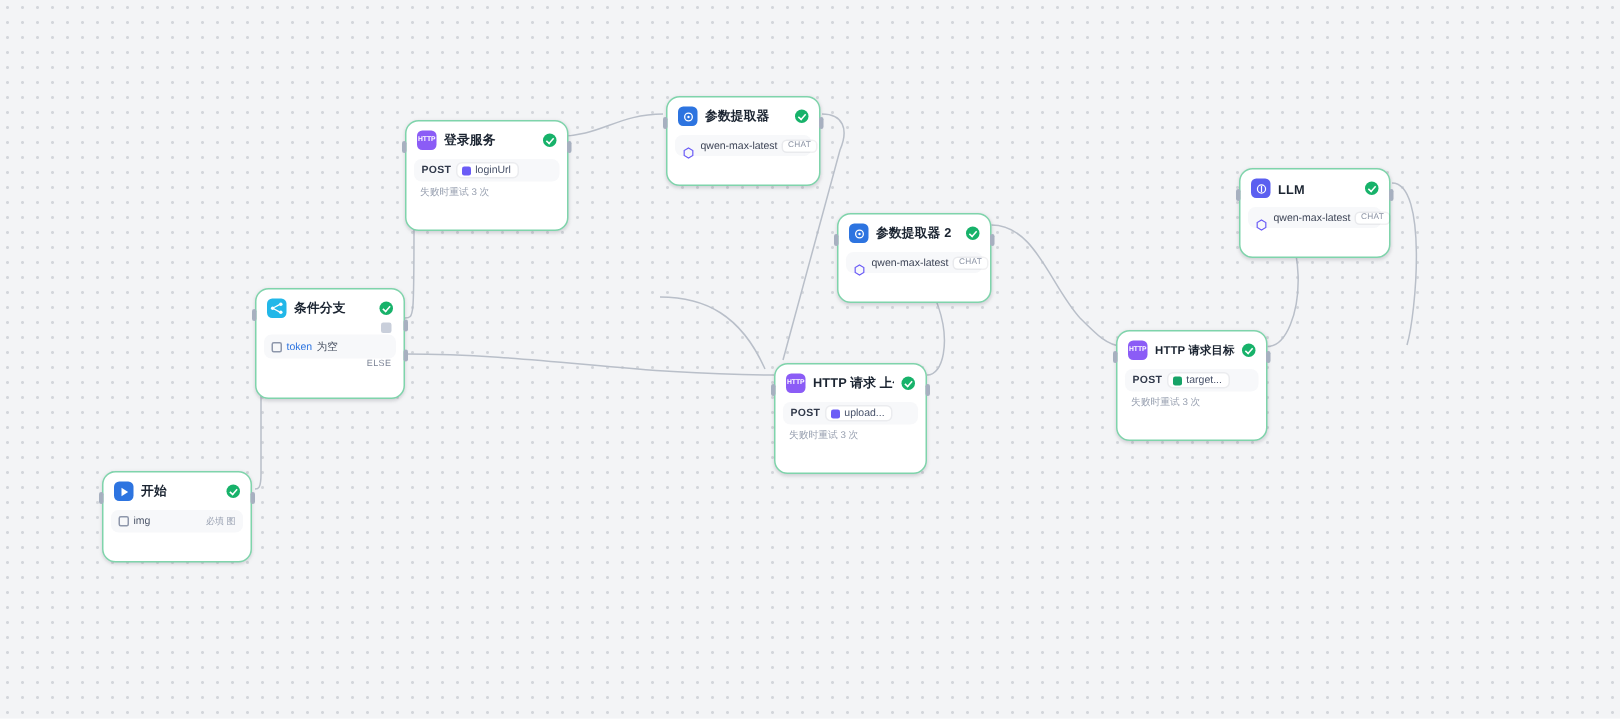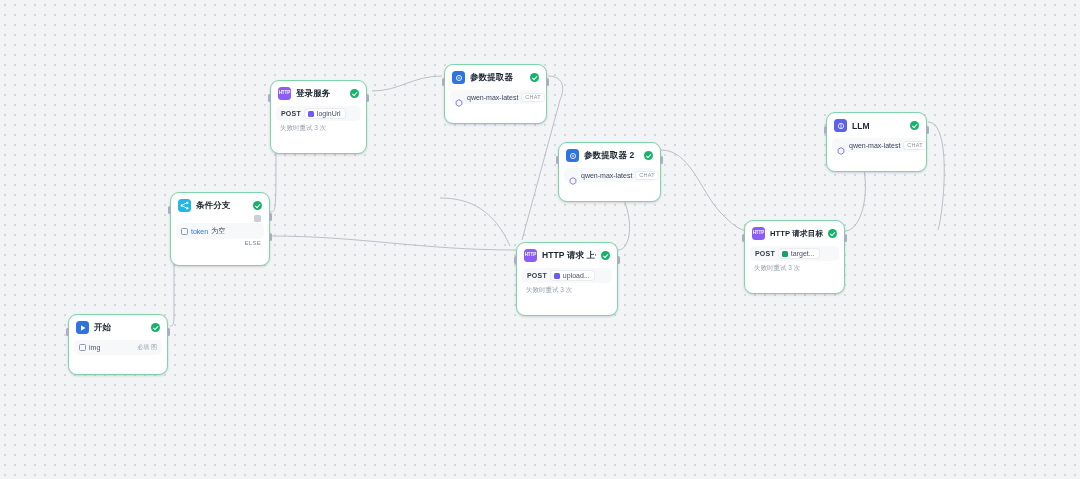--- a/index.html
+++ b/index.html
@@ -288,21 +288,21 @@
       <span class="varchip">
         <span class="vi"></span>
         <span>img</span>
       </span>
       <span class="meta-right">
         <span>必填 图</span>
       </span>
     </div>
   </div>
 
-  <div class="node" style="left:270px; top:80px; width:97px;">
+  <div class="node" style="left:270px; top:80px; width:109px;">
     <span class="port left"></span>
     <span class="port right"></span>
     <div class="node-head">
       <span class="nicon" style="background:#8b5cf6; font-size:4.5px; font-weight:bold;">HTTP</span>
       <span class="ntitle">登录服务</span>
       <span class="ncheck"></span>
     </div>
     <div class="row">
       <span class="method">POST</span>
       <span class="chip">

